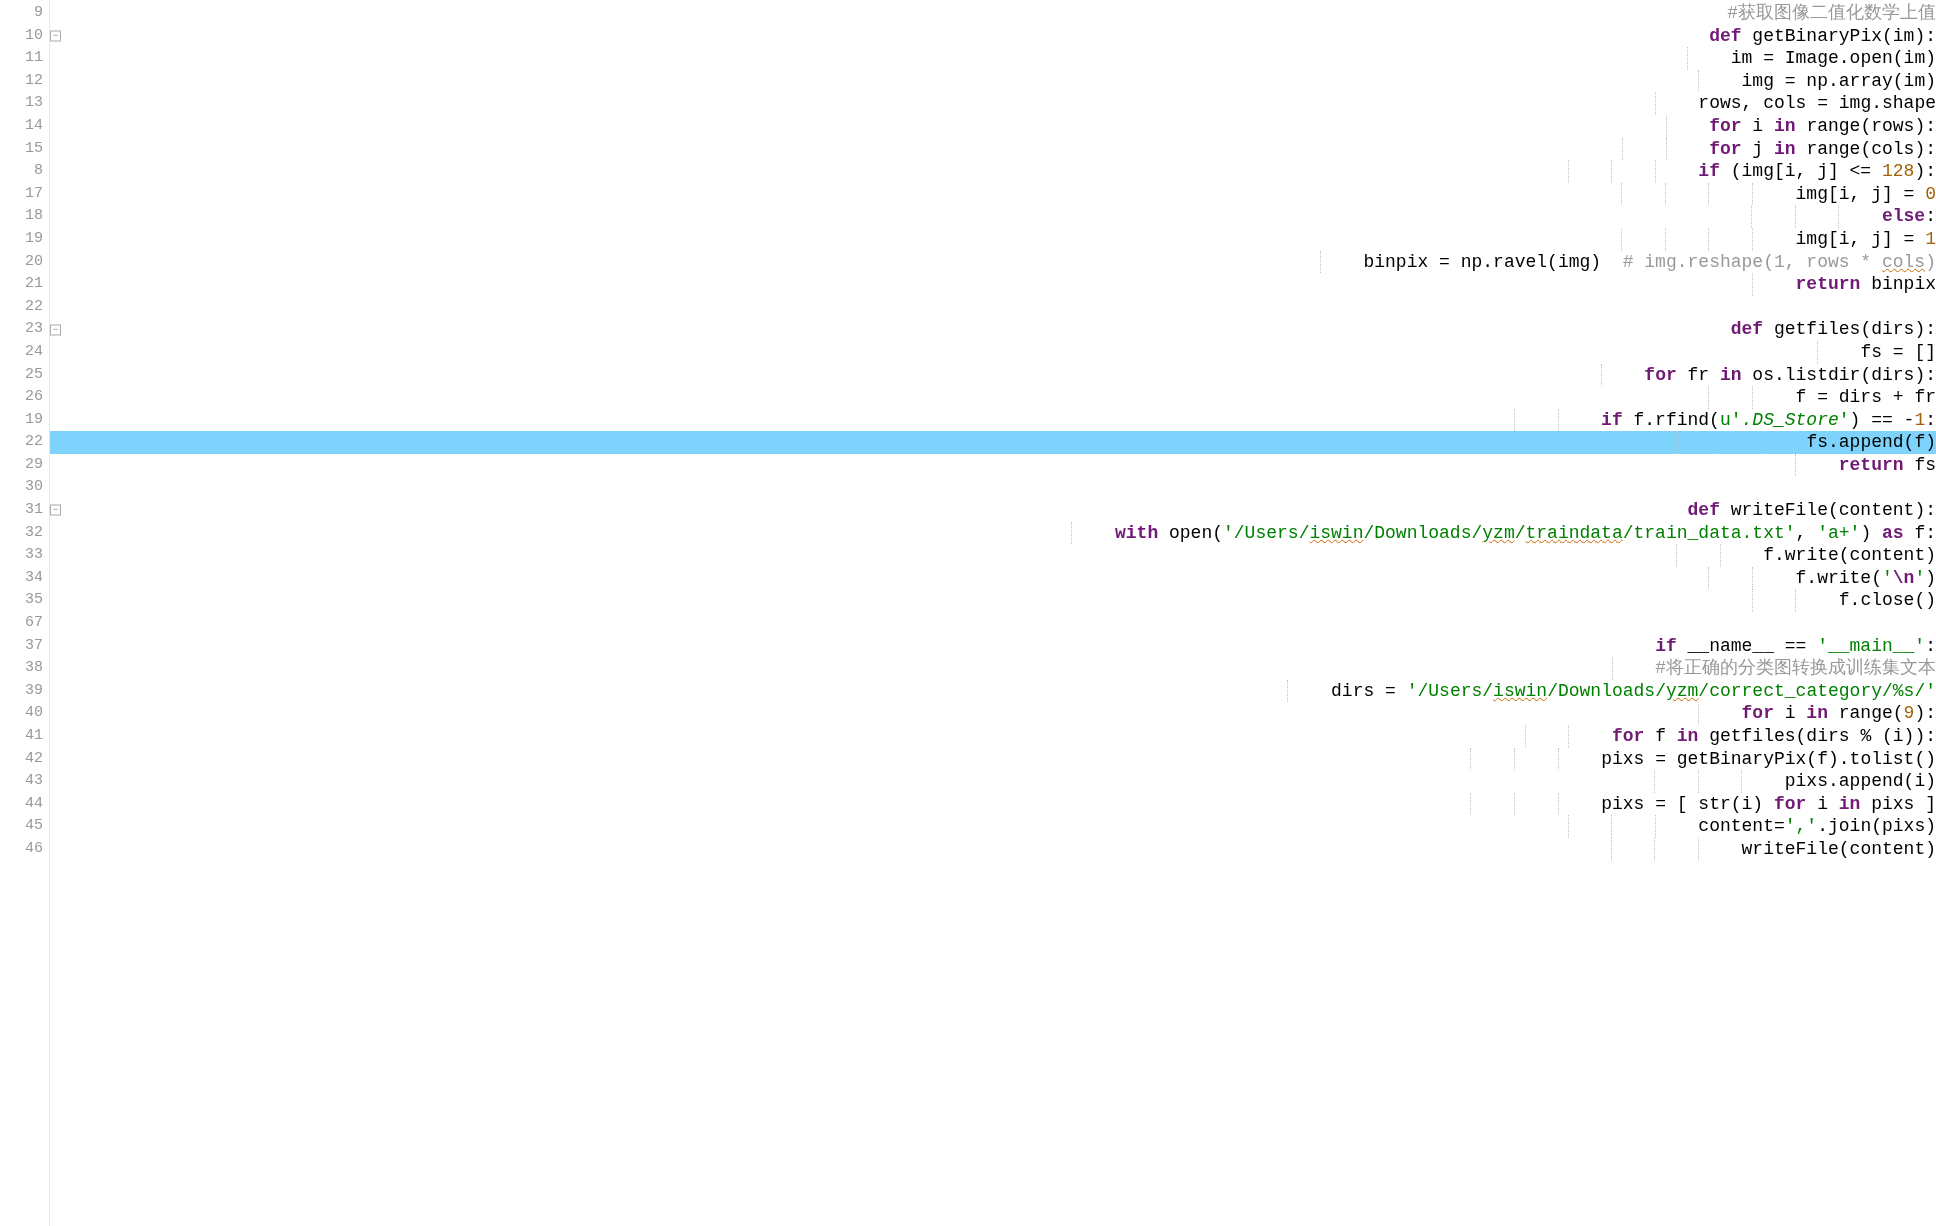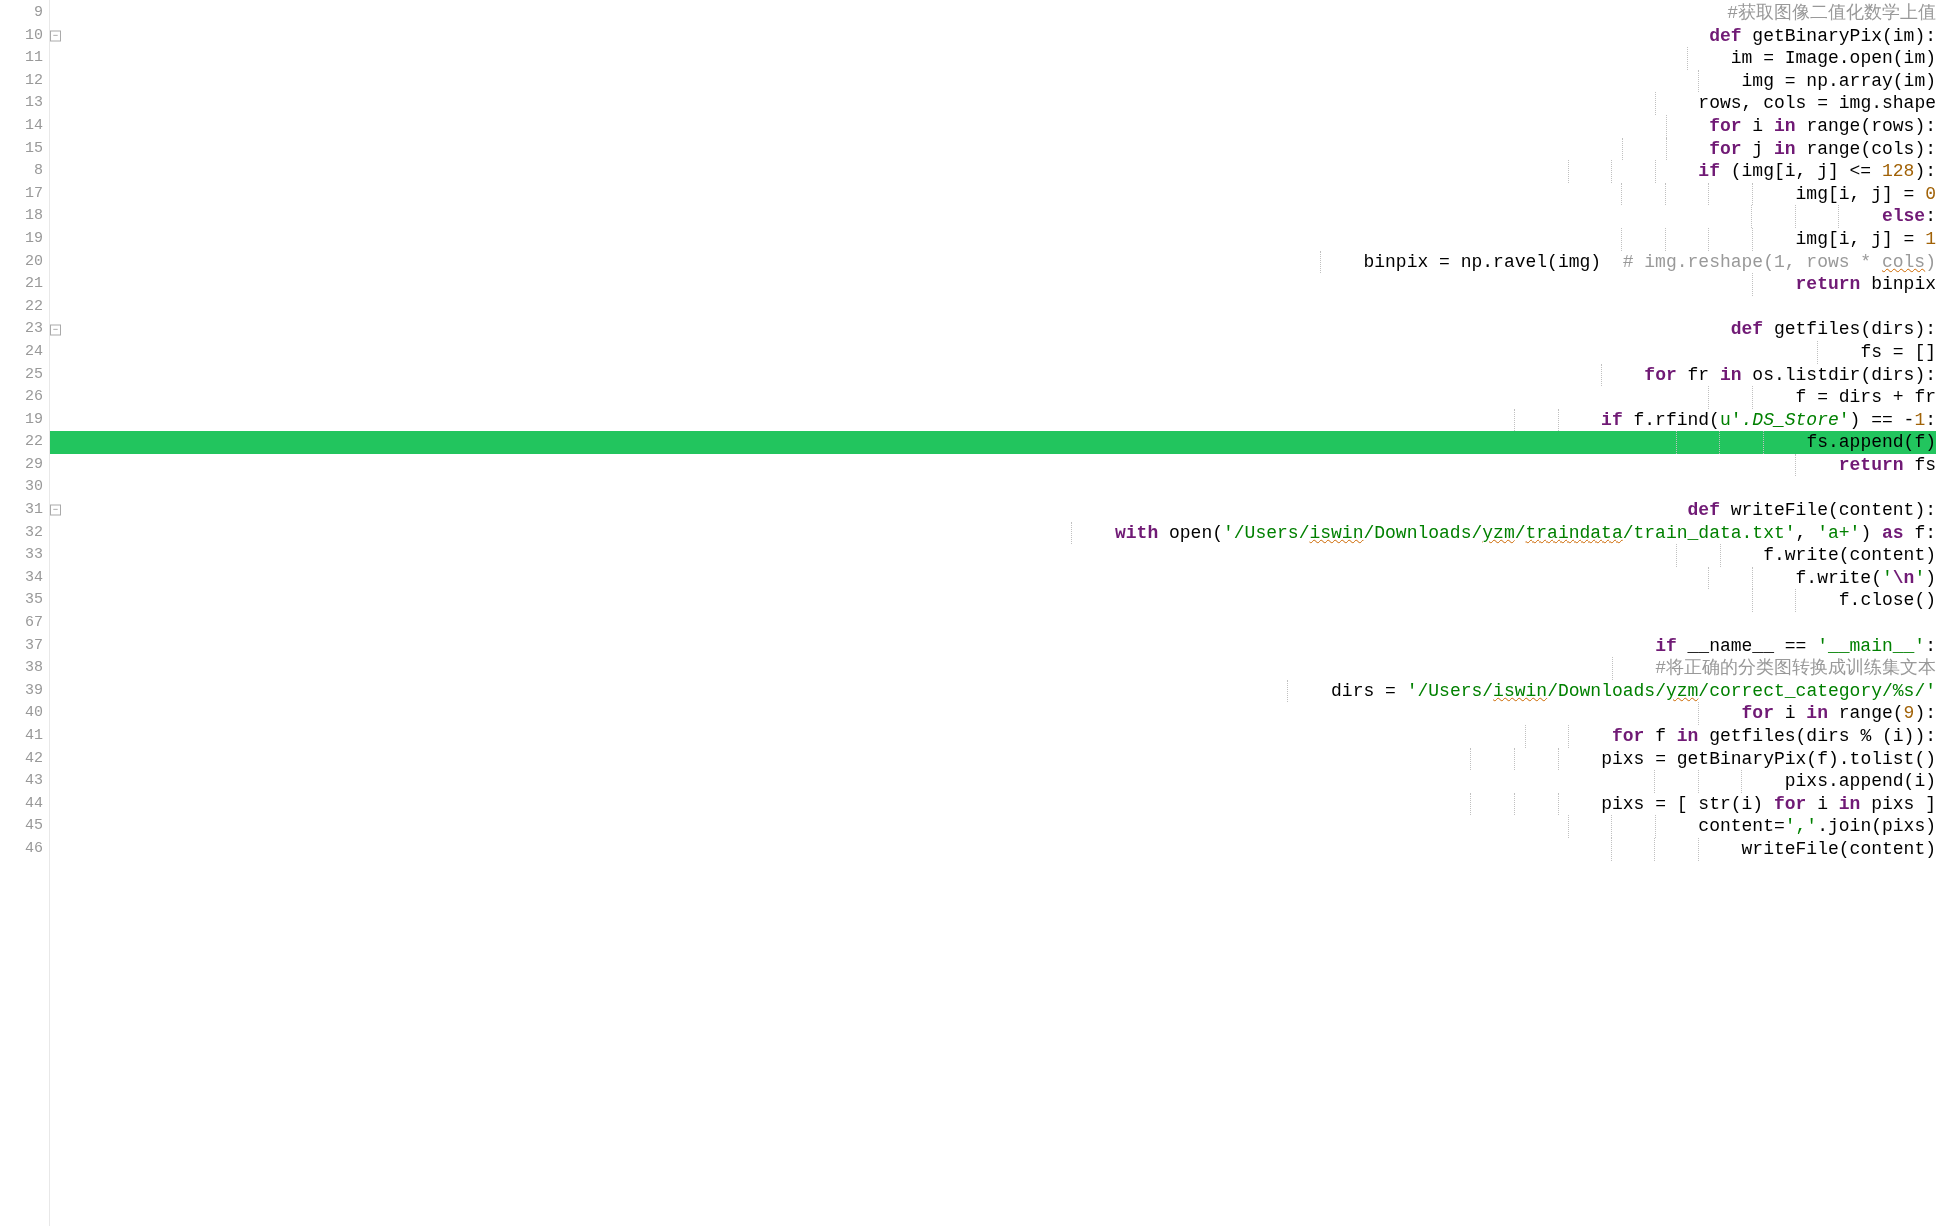--- a/index.html
+++ b/index.html
@@ -53,21 +53,21 @@
   position: relative;
 }
 .code-line {
   height: 22.6px;
   line-height: 22.6px;
   font-size: 18px;
   position: relative;
   text-align: right;
 }
 .code-line.highlighted {
-  background: #22c55e;
+  background: #7dd3fc;
   margin-left: -14px;
   padding-left: 14px;
   width: calc(100% + 14px);
 }
 .guide {
   display: inline-block;
   border-left: 1px dotted #c0c0c0;
   height: 22.6px;
   vertical-align: top;
 }

